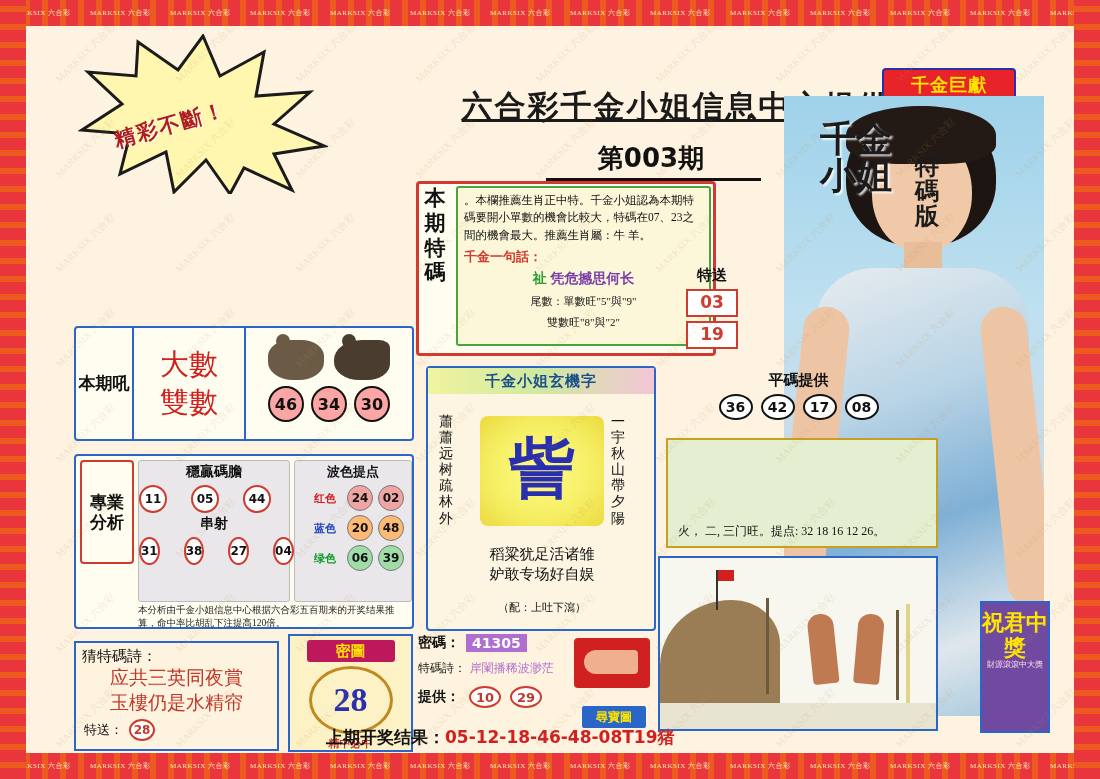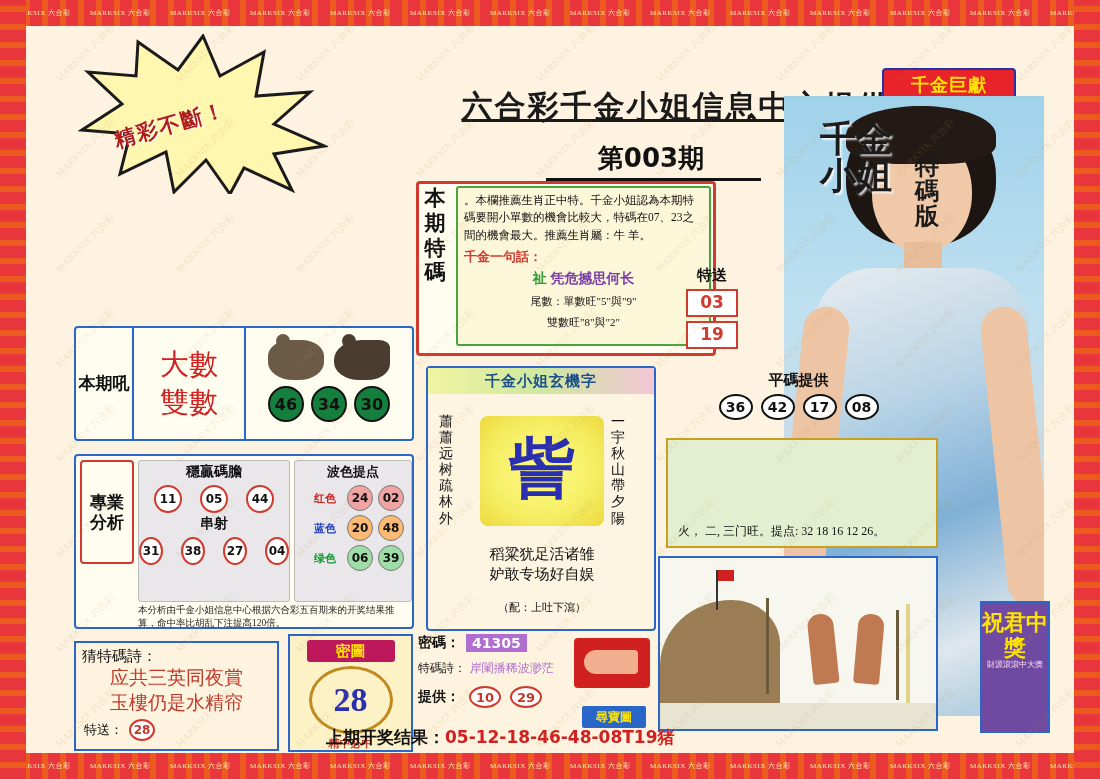--- a/index.html
+++ b/index.html
@@ -152,41 +152,41 @@
     border-right:2px solid #2a66c8;
   }
   .dashu .mid div{font-size:29px;font-weight:normal;color:#d02020;line-height:1.3;}
   .dashu .right{position:absolute;left:170px;top:0;width:166px;height:111px;}
   .animals{position:absolute;left:6px;top:6px;width:154px;height:52px;display:flex;gap:10px;align-items:center;justify-content:center;}
   .an{width:56px;height:40px;border-radius:40% 40% 45% 45%;background:#6b5a46;position:relative;}
   .an.b{background:#4a3d2f;border-radius:50% 20% 40% 45%;}
   .an:after{content:"";position:absolute;left:8px;top:-6px;width:14px;height:14px;border-radius:50%;background:inherit;}
   .nums3{position:absolute;left:4px;top:58px;width:158px;display:flex;gap:7px;justify-content:center;}
   .ball{
-    width:36px;height:36px;border-radius:50%;border:2px solid #111;background:#15803d;
+    width:36px;height:36px;border-radius:50%;border:2px solid #111;background:#fca5a5;
     font-size:16px;font-weight:bold;color:#111;display:flex;align-items:center;justify-content:center;
     box-sizing:border-box;
   }
   
   .pro{
     left:48px;top:428px;width:340px;height:175px;background:#fffdf0;
     border:2px solid #2a66c8;border-radius:4px;
   }
   .pro .tag{
     position:absolute;left:4px;top:4px;width:50px;height:100px;
     border:2px solid #d03a2f;border-radius:4px;background:#fffdf0;
     display:flex;align-items:center;justify-content:center;
     font-size:17px;font-weight:bold;color:#111;line-height:1.2;text-align:center;
   }
   .wenying{
     position:absolute;left:62px;top:4px;width:150px;height:140px;
     background:#e9e7ea;border:1px solid #bbb;border-radius:3px;
   }
   .wenying .h{text-align:center;font-size:14px;font-weight:bold;color:#111;margin-top:2px;}
-  .wenying .row{display:flex;gap:18px;justify-content:center;margin-top:4px;}
+  .wenying .row{display:flex;gap:24px;justify-content:flex-start;margin-top:4px;}
   .sball{
     width:28px;height:28px;border-radius:50%;border:2px solid #d03a2f;background:#fff;
     font-size:12px;font-weight:bold;color:#111;display:flex;align-items:center;justify-content:center;box-sizing:border-box;
   }
   .bose{
     position:absolute;left:218px;top:4px;width:116px;height:140px;
     background:#e9e7ea;border:1px solid #bbb;border-radius:3px;
   }
   .bose .h{text-align:center;font-size:13px;font-weight:bold;color:#111;margin-top:2px;}
   .bose .row{display:flex;align-items:center;gap:5px;margin:4px 0 0 4px;}

